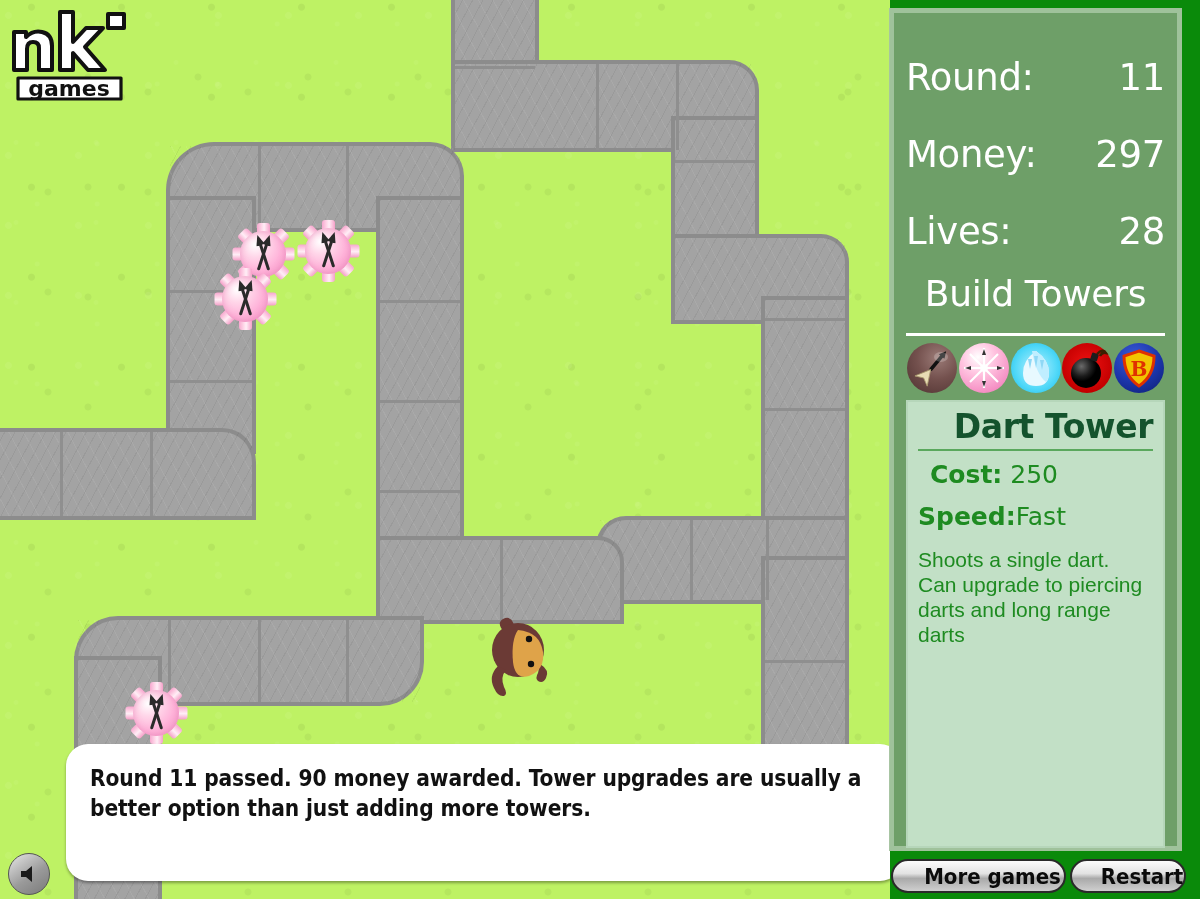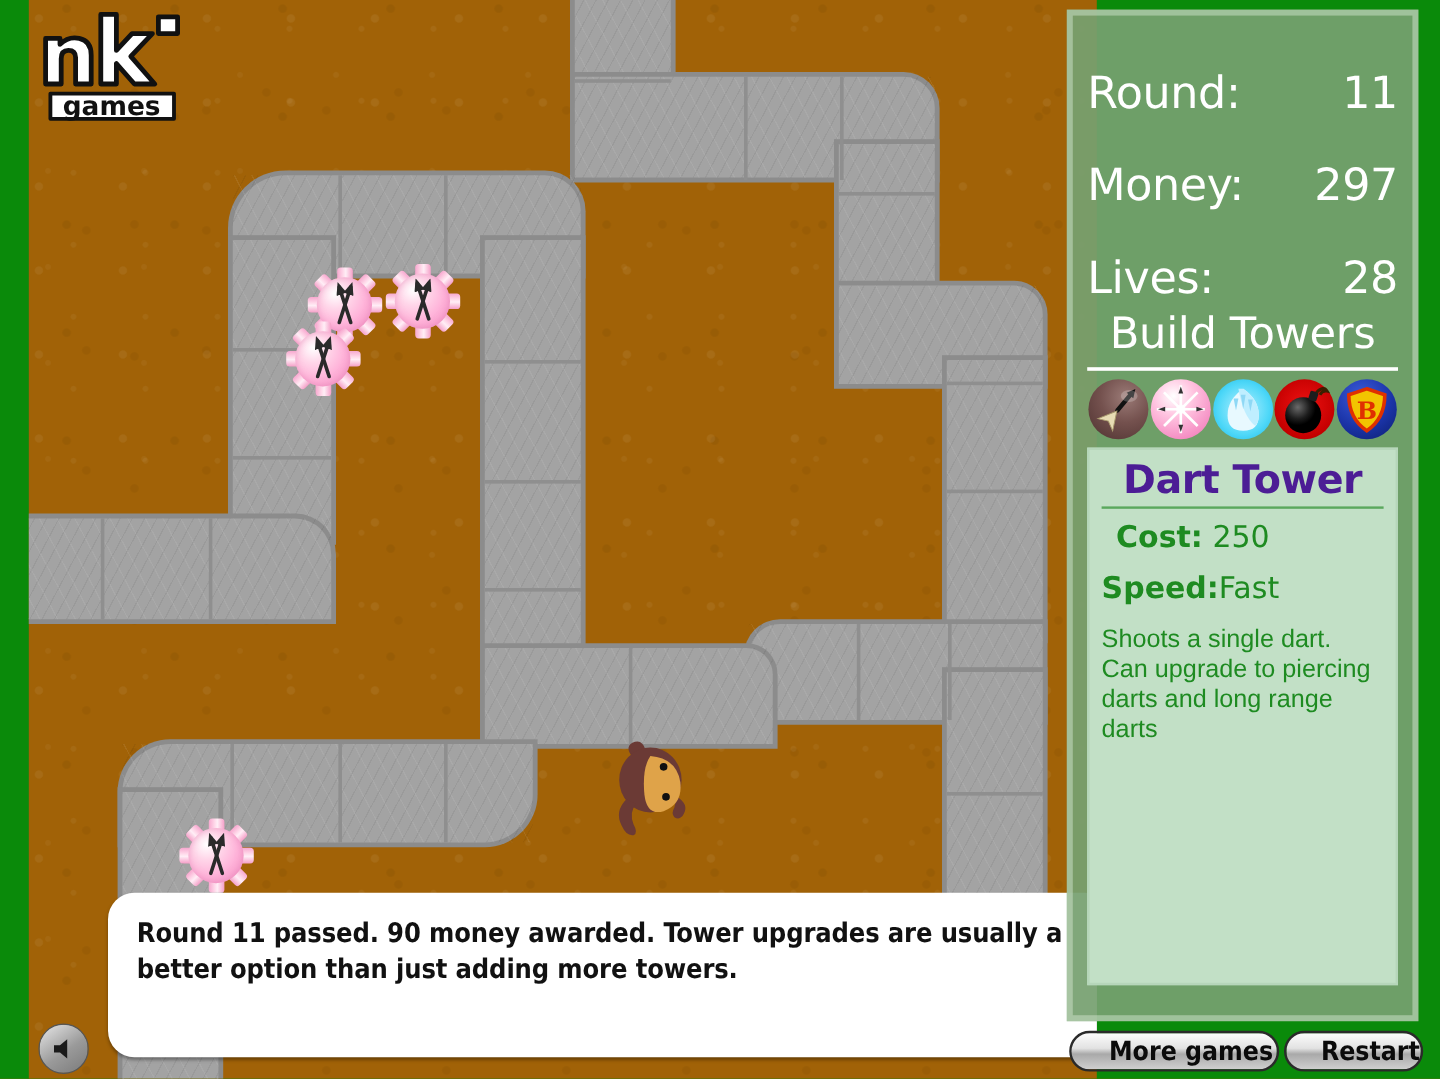--- a/index.html
+++ b/index.html
@@ -7,23 +7,22 @@
   body{
     width:1200px;height:899px;overflow:hidden;
     font-family:"Liberation Sans", sans-serif;
     background:#0a8a0a;
     position:relative;
   }
 
   
   #map{
     position:absolute;left:0;top:0;width:890px;height:899px;
-    background:#a16207;
+    background:#bef264;
     overflow:hidden;
-    margin-left:24px;
   }
   
   #map .grass-noise{
     position:absolute;inset:0;
     background-image:
       radial-gradient(circle at 12% 22%, rgba(255,255,255,.07) 0 3px, transparent 4px),
       radial-gradient(circle at 35% 8%, rgba(0,0,0,.06) 0 3px, transparent 4px),
       radial-gradient(circle at 62% 40%, rgba(255,255,255,.06) 0 2px, transparent 3px),
       radial-gradient(circle at 80% 70%, rgba(0,0,0,.05) 0 3px, transparent 4px),
       radial-gradient(circle at 20% 78%, rgba(255,255,255,.05) 0 2px, transparent 3px),
@@ -123,23 +122,23 @@
     font-family:"DejaVu Sans","Liberation Sans",sans-serif;
     letter-spacing:-.3px;
     margin-top:36px;
   }
   .statline .k{}
   .statline .v{}
 
   #buildhead{
     text-align:center;color:#ffffff;font-size:36px;line-height:44px;
     font-family:"DejaVu Sans","Liberation Sans",sans-serif;
-    margin-top:5px;
+    margin-top:20px;
     border-bottom:3px solid #ffffff;
-    padding-bottom:5px;
+    padding-bottom:17px;
     letter-spacing:-.3px;
   }
 
   #towerbar{
     display:flex;justify-content:space-between;
     margin-top:7px;padding:0 1px;
   }
   .tbtn{
     width:50px;height:50px;border-radius:50%;
     position:relative;cursor:pointer;
@@ -154,21 +153,21 @@
 
   #infobox{
     margin-top:7px;
     height:448px;
     background:#c2e0c6;
     border:2px solid #b6d6ba;
     box-sizing:border-box;
     padding:6px 10px 0 10px;
   }
   #towername{
-    text-align:center;color:#4c1d95;font-size:33px;line-height:38px;font-weight:700;
+    text-align:right;color:#14532d;font-size:33px;line-height:38px;font-weight:700;
     font-family:"DejaVu Sans","Liberation Sans",sans-serif;
     border-bottom:2px solid #5aa85d;padding-bottom:3px;
     letter-spacing:-.4px;
   }
   .statrow{
     color:#1e8b21;font-size:25px;line-height:36px;
     font-family:"DejaVu Sans","Liberation Sans",sans-serif;
     margin-top:6px;
   }
   .statrow .lbl{font-weight:700;}

